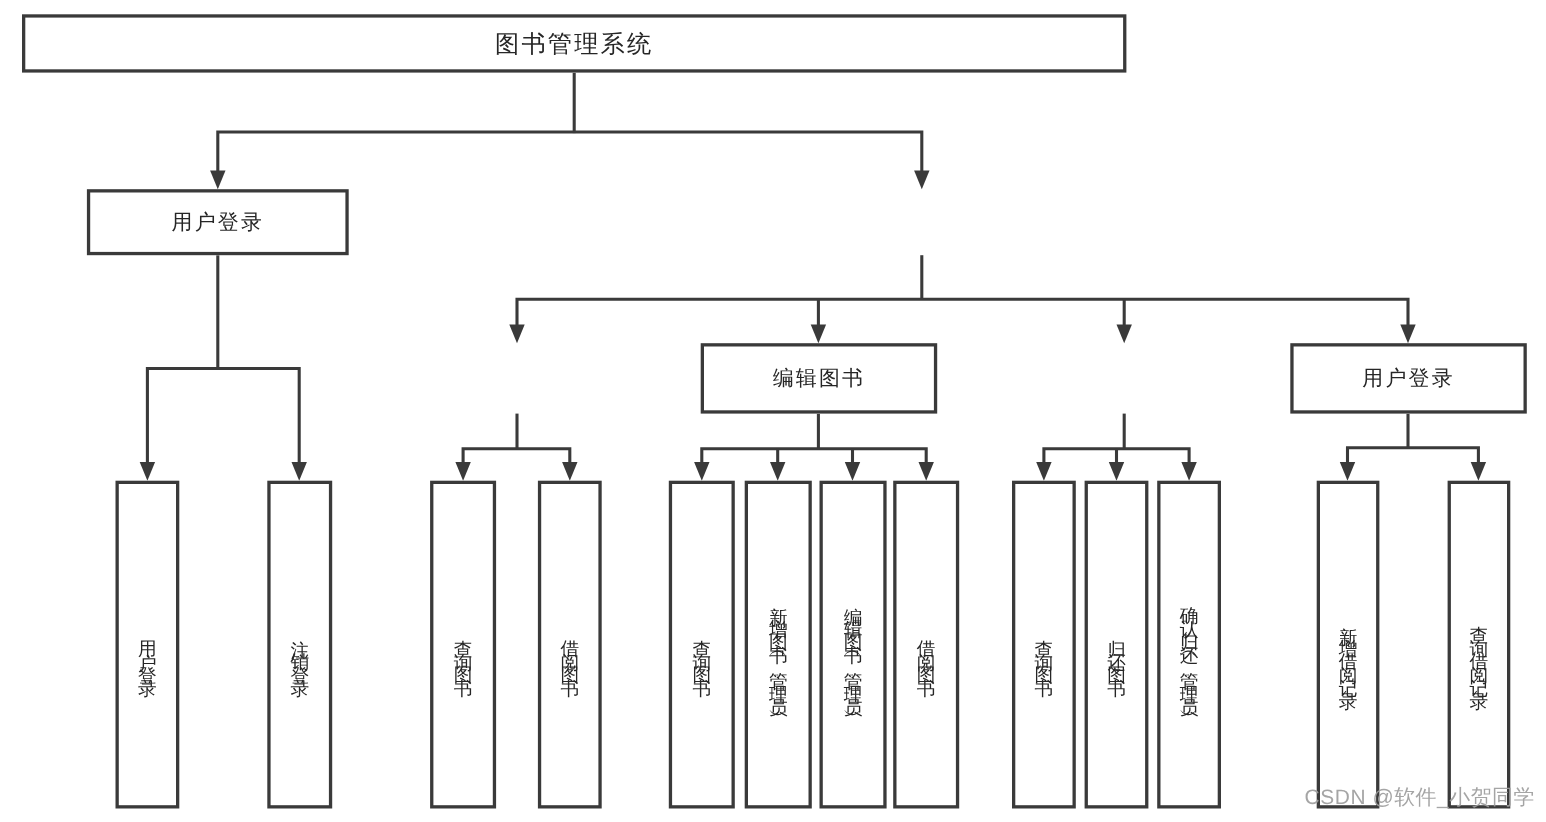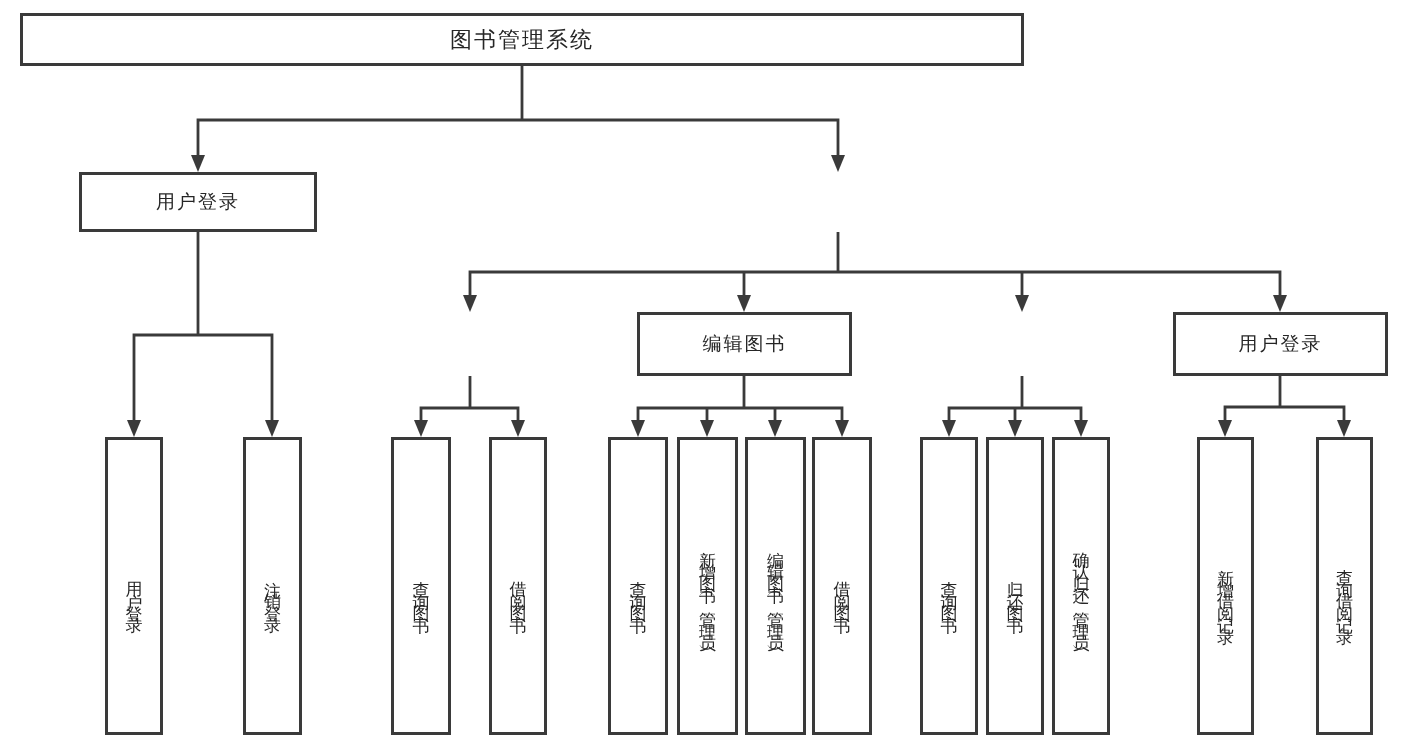--- a/index.html
+++ b/index.html
@@ -152,14 +152,15 @@
     <span class="label">确认归还（管理员）</span>
   </div>
 
   <div class="node v" style="left:1197px;top:437px;width:57px;height:298px">
     <span class="label">新增借阅记录</span>
   </div>
   <div class="node v" style="left:1316px;top:437px;width:57px;height:298px">
     <span class="label">查询借阅记录</span>
   </div>
 
+  <div class="watermark">CSDN @软件_小贺同学</div>
 
 </div>
 
 </body></html>

